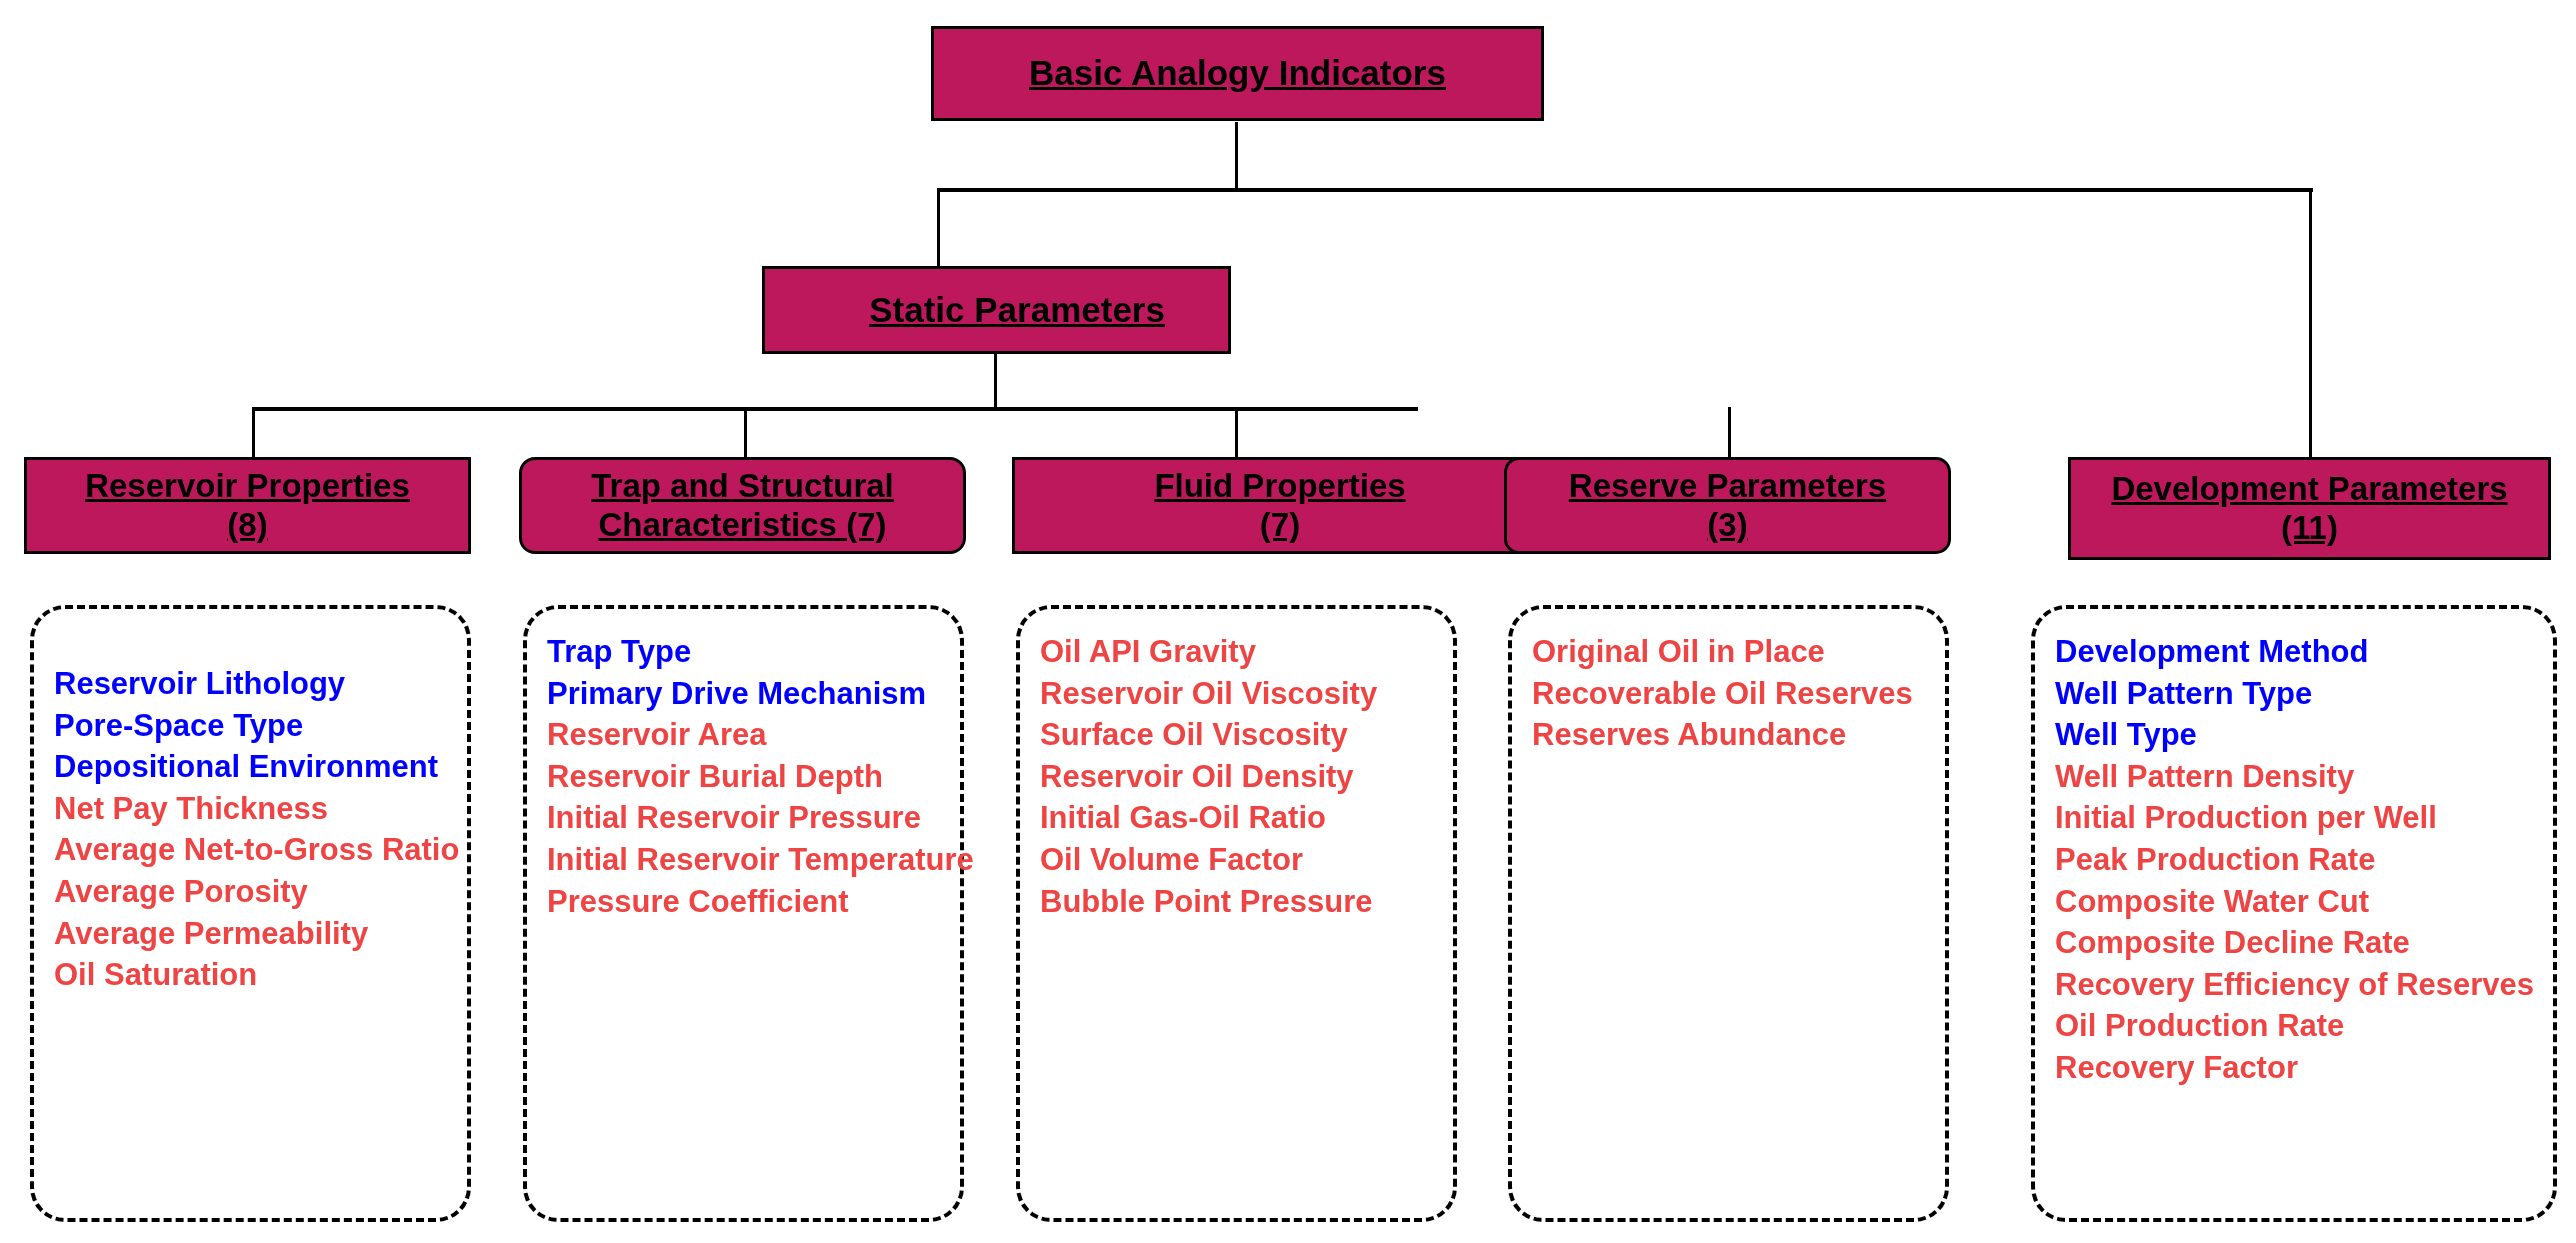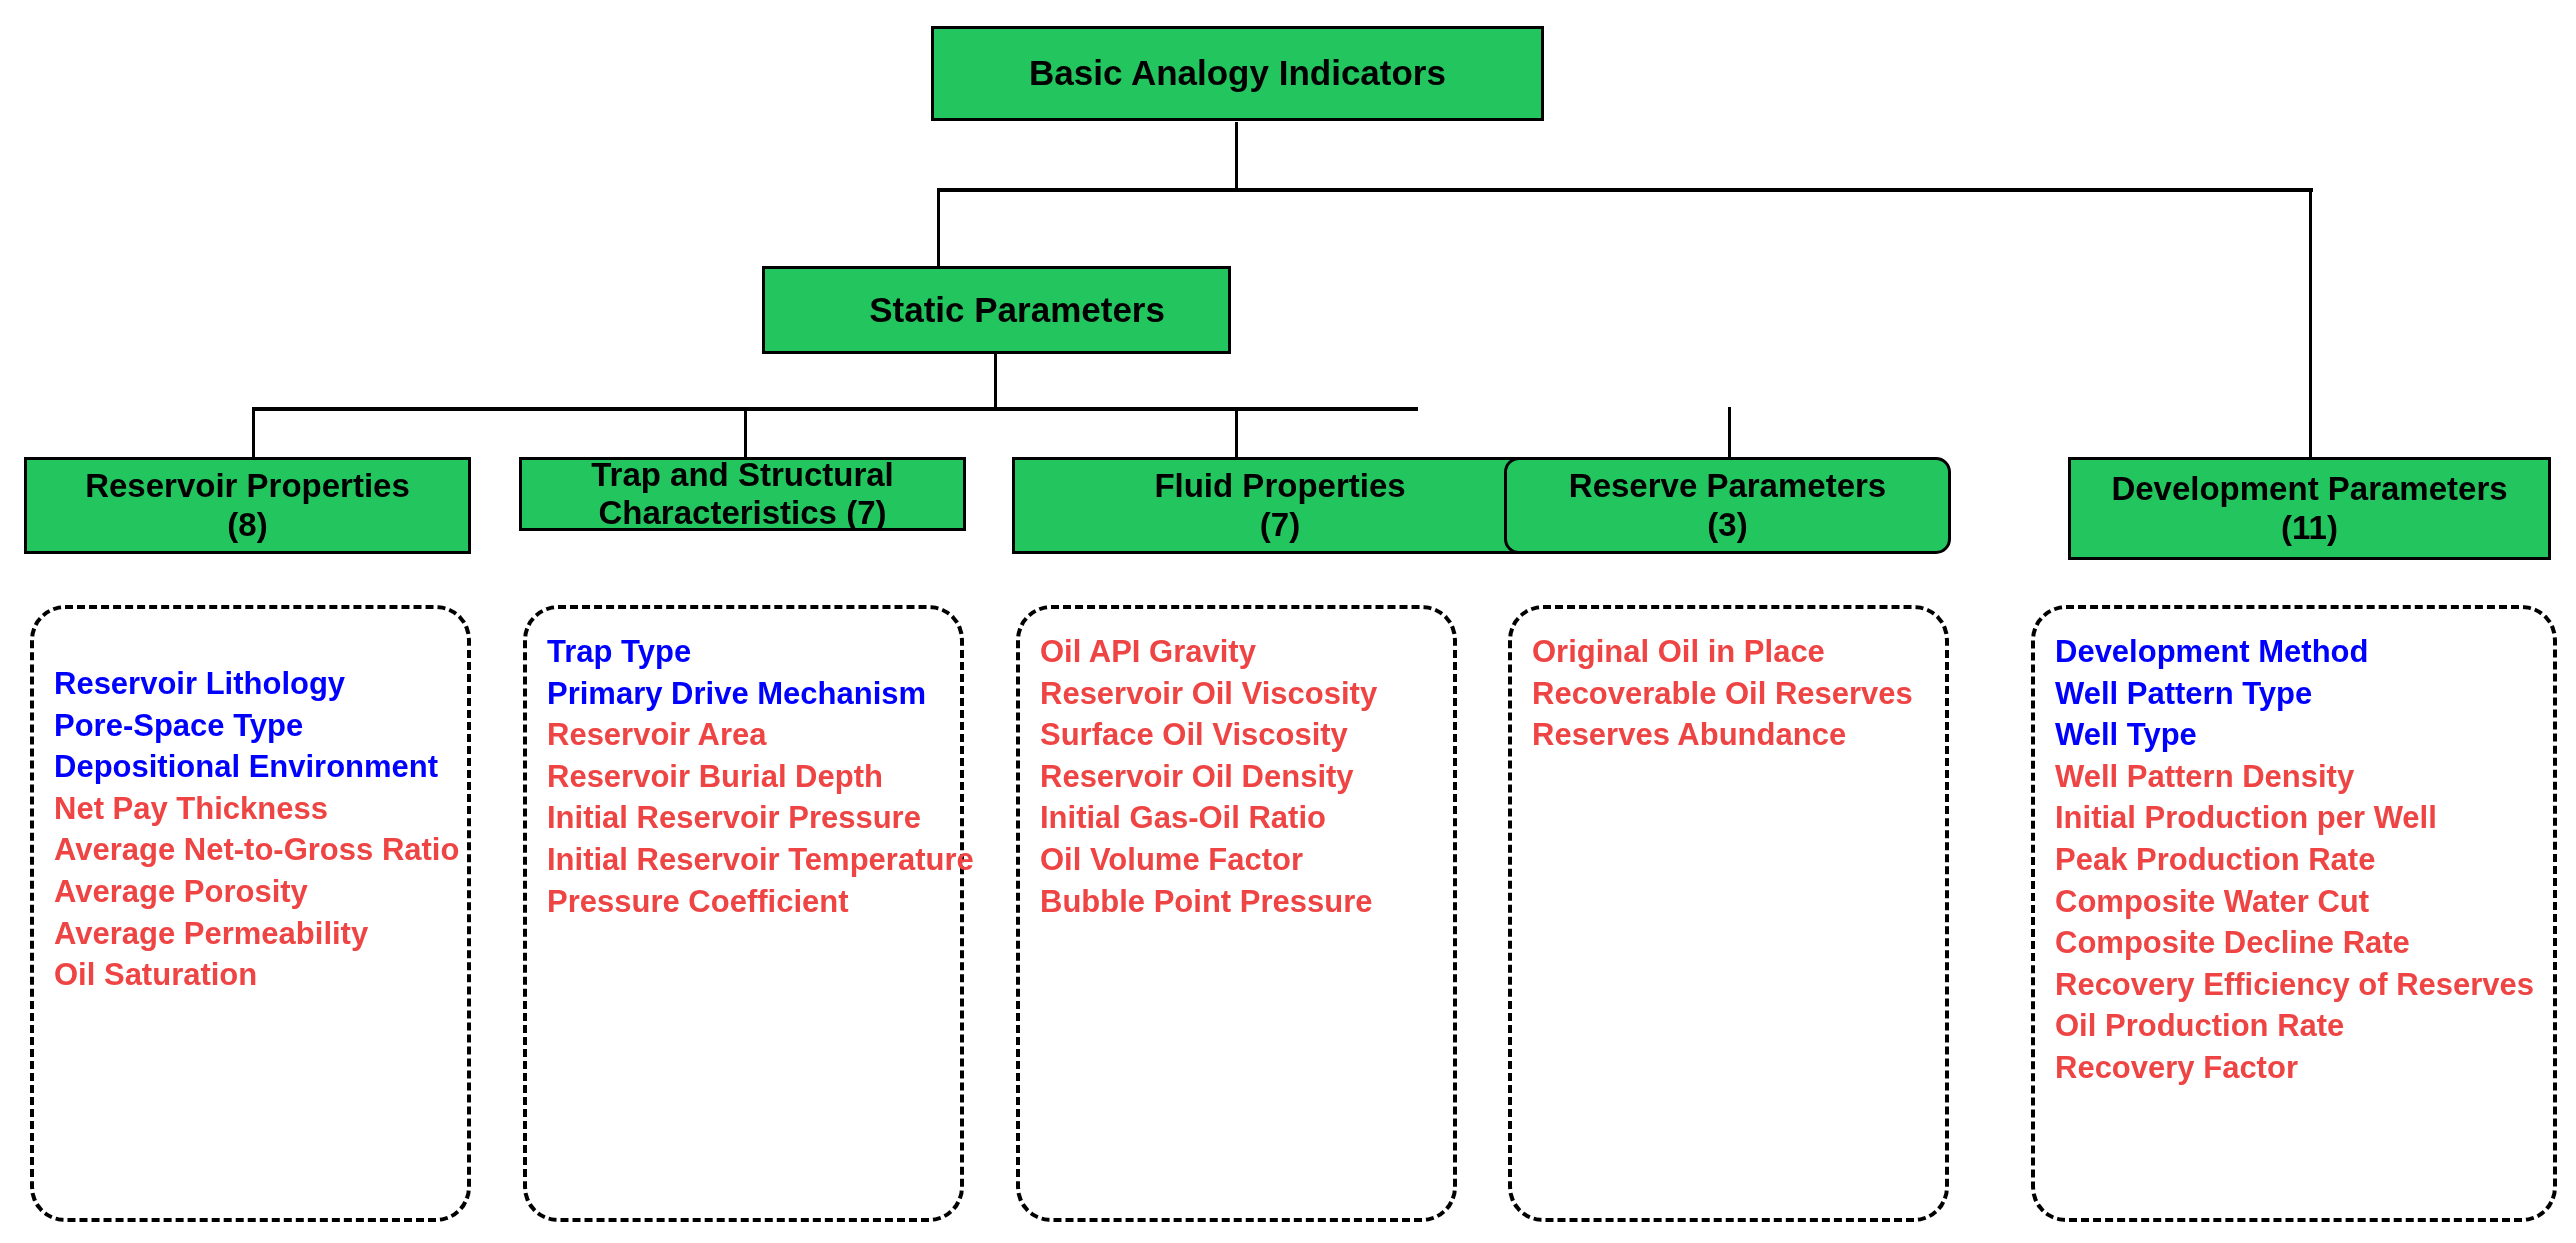--- a/index.html
+++ b/index.html
@@ -17,29 +17,30 @@
     height: 1243px;
     background: #ffffff;
     overflow: hidden;
   }
 
   
   .solid-box {
     position: absolute;
     box-sizing: border-box;
     border: 3.2px solid #000000;
-    background: #22c55e;
+    background: #be185d;
     display: flex;
     align-items: center;
     justify-content: center;
     text-align: center;
     font-weight: bold;
     color: #000000;
     line-height: 1.16;
     padding: 1.6px 4.8px;
+    text-decoration: underline;
   }
   .solid-box.root   { font-size: 35px; }
   .solid-box.level2 { font-size: 35px; }
   .solid-box.cat    { font-size: 33px; }
 
   
   .line {
     position: absolute;
     background: #000000;
   }
@@ -99,21 +100,21 @@
   <div class="line vline" style="left:1235px; top:407px; height:53px;"></div>
   <div class="line vline" style="left:1728px; top:407px; height:53px;"></div>
 
   <div class="solid-box cat" style="left:24px; top:457px; width:447px; height:97px;">
     <div>
       <div>Reservoir Properties</div>
       <div>(8)</div>
     </div>
   </div>
 
-  <div class="solid-box cat" style="left:519px; top:457px; width:447px; height:74px;">
+  <div class="solid-box cat" style="left:519px; top:457px; width:447px; height:97px;border-radius:16px;">
     <div>
       <div>Trap and Structural</div>
       <div>Characteristics (7)</div>
     </div>
   </div>
 
   <div class="solid-box cat" style="left:1012px; top:457px; width:536px; height:97px;">
     <div>
       <div>Fluid Properties</div>
       <div>(7)</div>

